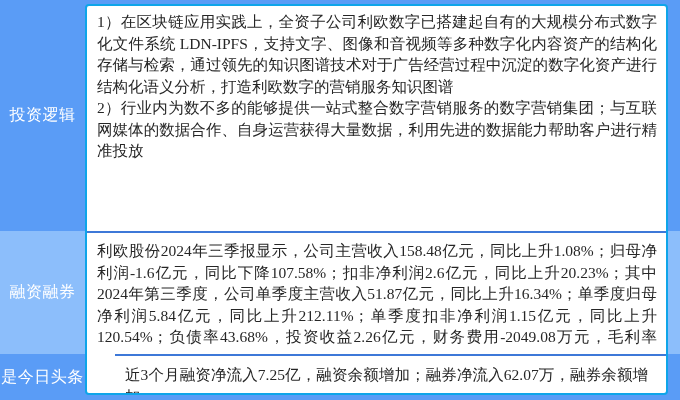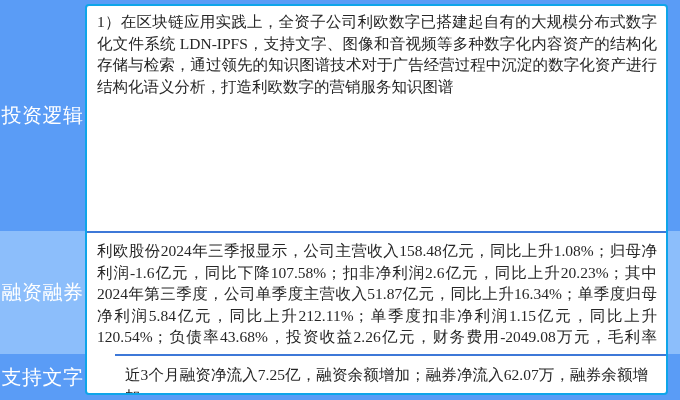--- a/index.html
+++ b/index.html
@@ -21,21 +21,21 @@
   }
   .row1 { top: 0;     height: 231px; background: #5a9cf6; }
   .row2 { top: 231px; height: 123px; background: #8cbefb; }
   .row3 { top: 354px; height: 46px;  background: #5a9cf6; }
   .side-label {
     width: 85px;
     display: flex;
     align-items: center;
     justify-content: center;
     color: #ffffff;
-    font-size: 20px;
+    font-size: 16px;
     letter-spacing: 0.5px;
     font-family: "Liberation Sans", "DejaVu Sans", sans-serif;
   }
   .panel {
     position: absolute;
     left: 85px;
     top: 4px;
     width: 583px;   
     height: 391px;  
     box-sizing: border-box;
@@ -66,27 +66,28 @@
 
   <div class="row row1">
     <div class="side-label">投资逻辑</div>
   </div>
 
   <div class="row row2">
     <div class="side-label">融资融券</div>
   </div>
 
   <div class="row row3">
-    <div class="side-label">支持文字</div>
+    <div class="side-label">是今日头条</div>
   </div>
 
   <div class="panel">
 
     <div class="content c1">
       <p>1）在区块链应用实践上，全资子公司利欧数字已搭建起自有的大规模分布式数字化文件系统 LDN-IPFS，支持文字、图像和音视频等多种数字化内容资产的结构化存储与检索，通过领先的知识图谱技术对于广告经营过程中沉淀的数字化资产进行结构化语义分析，打造利欧数字的营销服务知识图谱</p>
+      <p>2）行业内为数不多的能够提供一站式整合数字营销服务的数字营销集团；与互联网媒体的数据合作、自身运营获得大量数据，利用先进的数据能力帮助客户进行精准投放</p>
     </div>
 
     <div class="content c2">
       <p>利欧股份2024年三季报显示，公司主营收入158.48亿元，同比上升1.08%；归母净利润-1.6亿元，同比下降107.58%；扣非净利润2.6亿元，同比上升20.23%；其中2024年第三季度，公司单季度主营收入51.87亿元，同比上升16.34%；单季度归母净利润5.84亿元，同比上升212.11%；单季度扣非净利润1.15亿元，同比上升120.54%；负债率43.68%，投资收益2.26亿元，财务费用-2049.08万元，毛利率8.71%。</p>
     </div>
 
     <div class="content c3">
       <p>近3个月融资净流入7.25亿，融资余额增加；融券净流入62.07万，融券余额增加。</p>
     </div>
 

